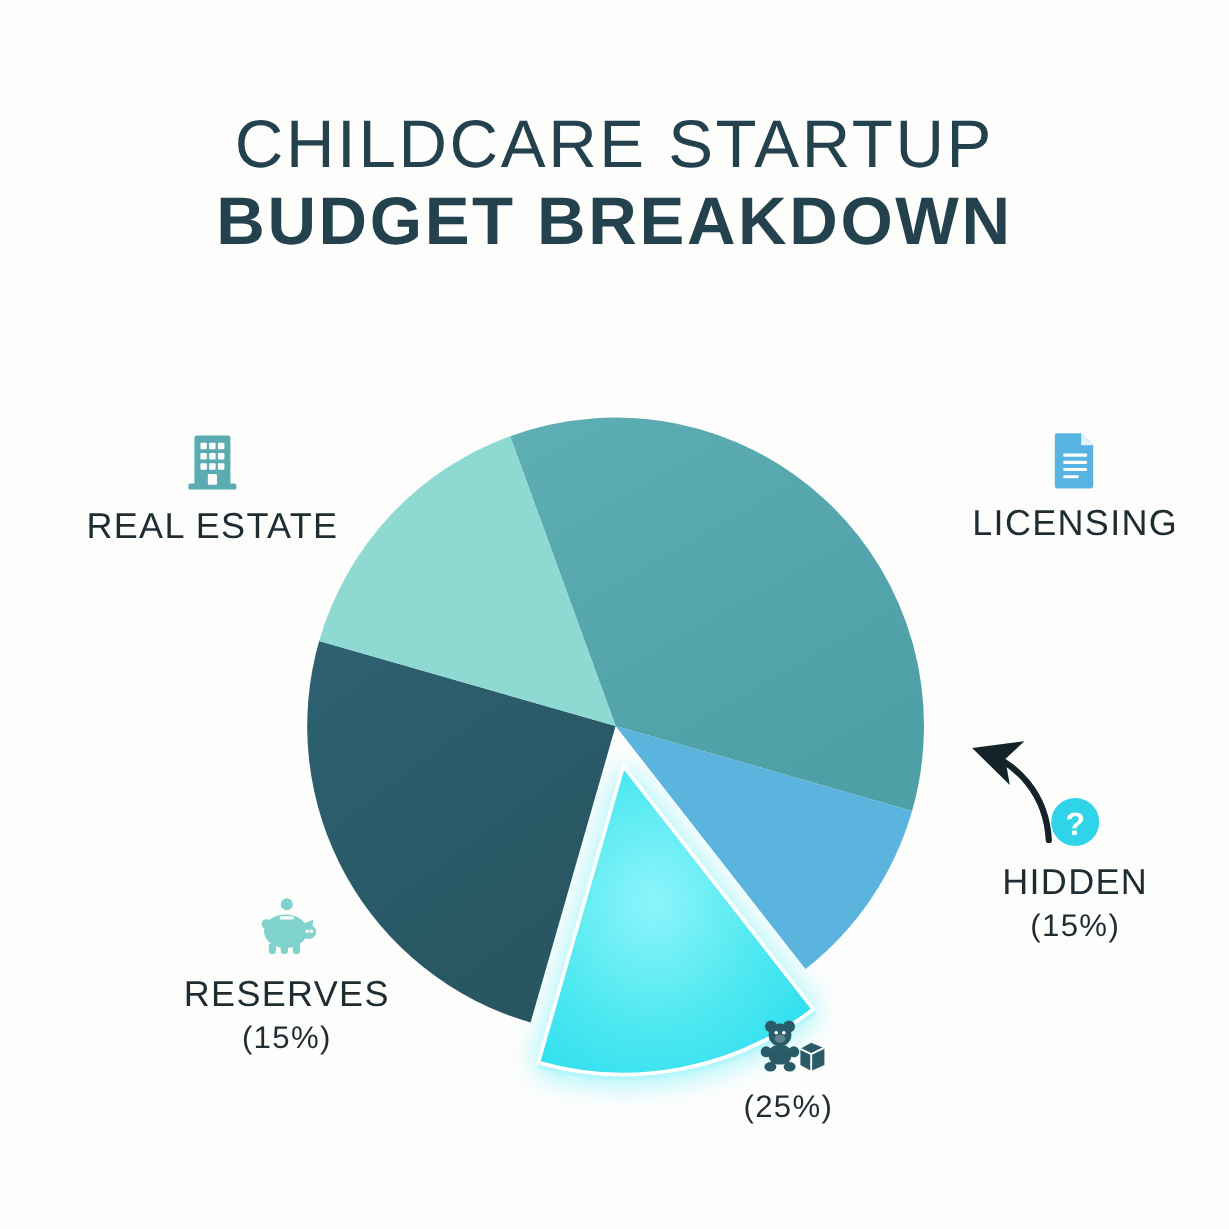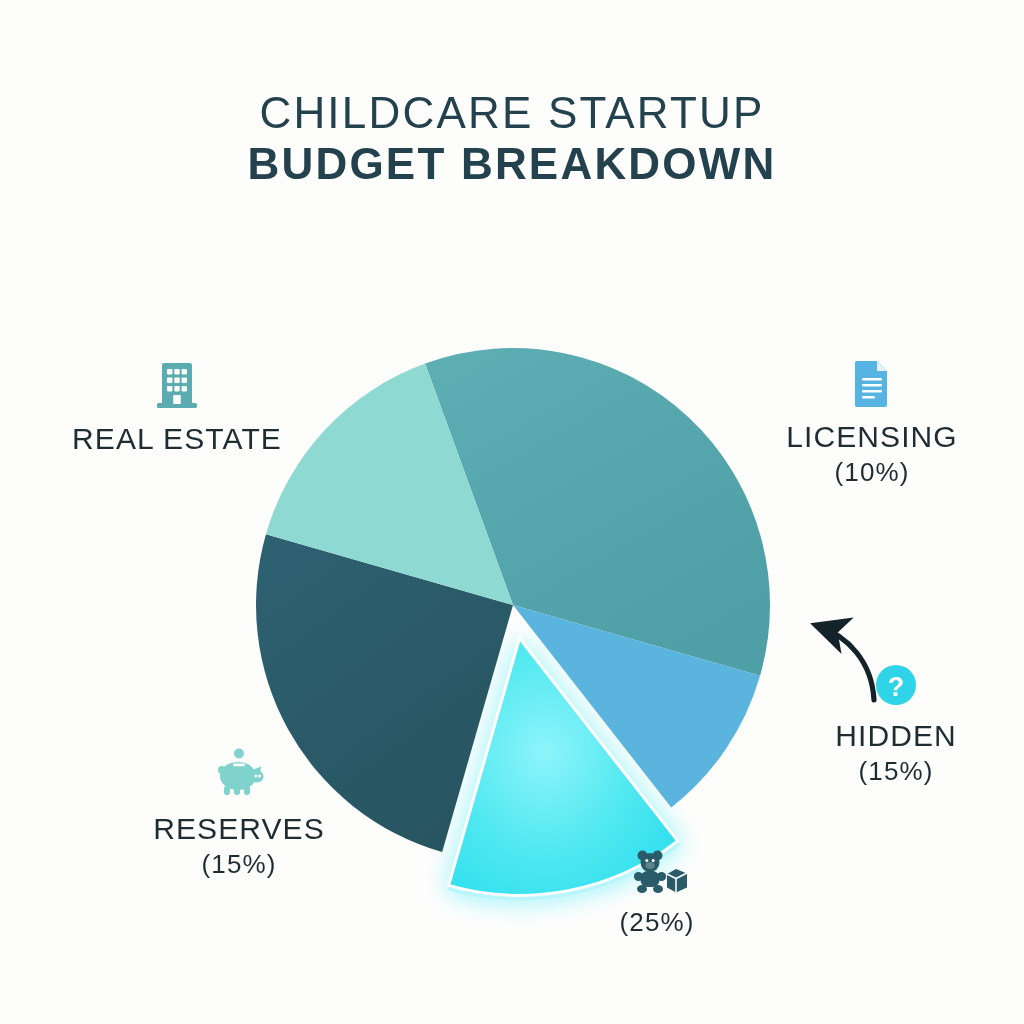--- a/index.html
+++ b/index.html
@@ -20,21 +20,21 @@
   #title-block {
     position: absolute;
     top: 88px;
     left: 0;
     width: 1024px;
     text-align: center;
     line-height: 1.15;
   }
   #title-block .title-line {
     display: block;
-    font-size: 44px;
+    font-size: 56px;
     letter-spacing: 2.2px;
     font-weight: 400;
     color: #24424d;
     white-space: nowrap;
   }
   
   #chart-svg {
     position: absolute;
     top: 0;
     left: 0;
@@ -57,21 +57,21 @@
     line-height: 1.28;
     white-space: nowrap;
   }
   .label-pct {
     display: block;
     font-size: 26px;
     letter-spacing: 1.1px;
     line-height: 1.28;
   }
   #label-real-estate { left: 46px;  top: 360px; width: 262px; }
-  #label-licensing   { left: 752px; top: 358px; width: 240px; }
+  #label-licensing   { left: 776px; top: 358px; width: 240px; }
   #label-hidden      { left: 790px; top: 662px; width: 212px; }
   #label-equipment   { left: 534px; top: 848px; width: 246px; }
   #label-reserves    { left: 126px; top: 748px; width: 226px; }
   #label-hidden .label-text, #label-equipment .label-text { line-height: 1.22; }
 </style>
 </head>
 <body>
 
 <div id="canvas" style="background: rgb(253, 253, 252);">
 
@@ -156,21 +156,20 @@
         <path d="M26,3 l10,10 h-10 z" fill="#fdfdfc" opacity="0.85"></path>
         <g fill="#fdfdfc">
           <rect x="11" y="20" width="20" height="2.6" rx="1.1"></rect>
           <rect x="11" y="26" width="20" height="2.6" rx="1.1"></rect>
           <rect x="11" y="32" width="20" height="2.6" rx="1.1"></rect>
           <rect x="11" y="38" width="13" height="2.6" rx="1.1"></rect>
         </g>
       </svg>
     </span>
     <span class="label-text">LICENSING</span>
-    <span class="label-pct">(10%)</span>
   </div>
 
   <div class="label-group" id="label-hidden">
     <span class="label-icon">
       <svg width="46" height="46" viewBox="0 0 46 46">
         <circle cx="23" cy="23" r="20" fill="#2fd4e8"></circle>
         <text x="23" y="33.5" text-anchor="middle" font-family="Liberation Sans, sans-serif" font-size="27" font-weight="bold" fill="#ffffff">?</text>
       </svg>
     </span>
     <span class="label-text">HIDDEN</span>

